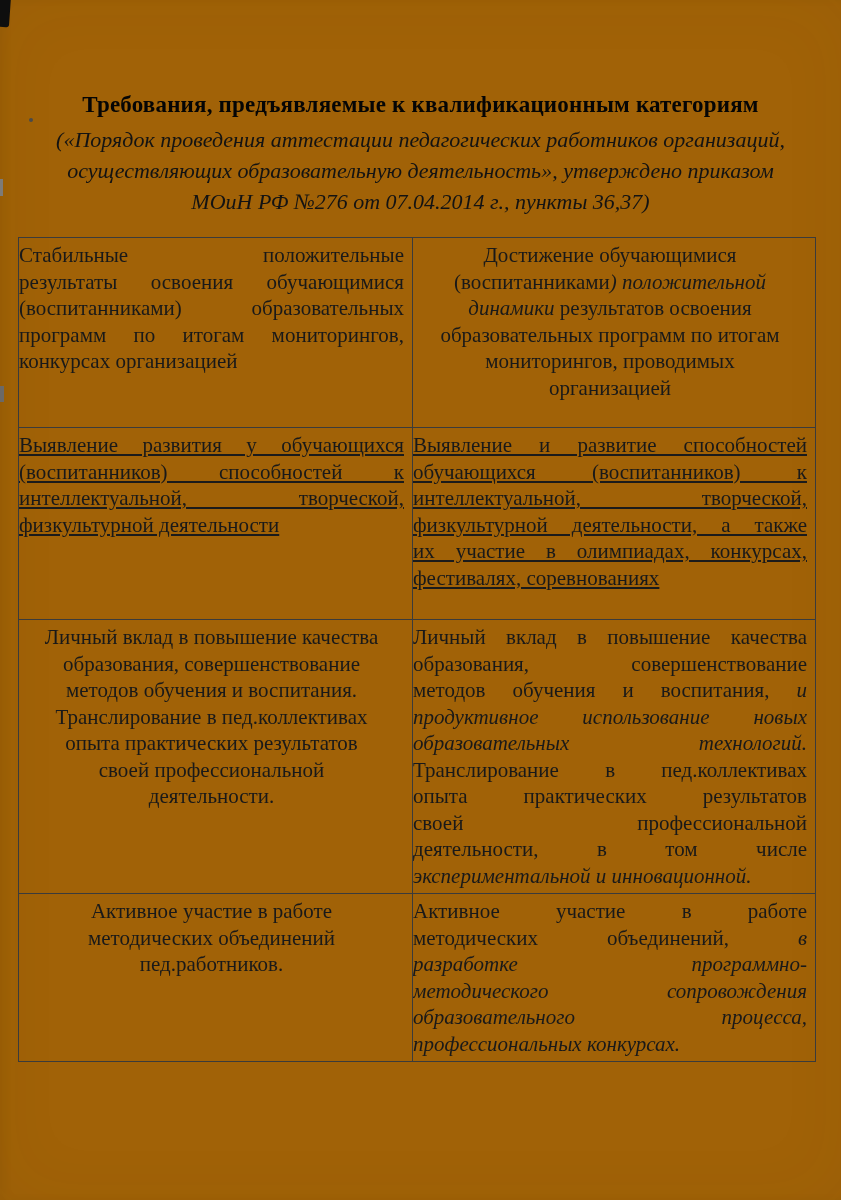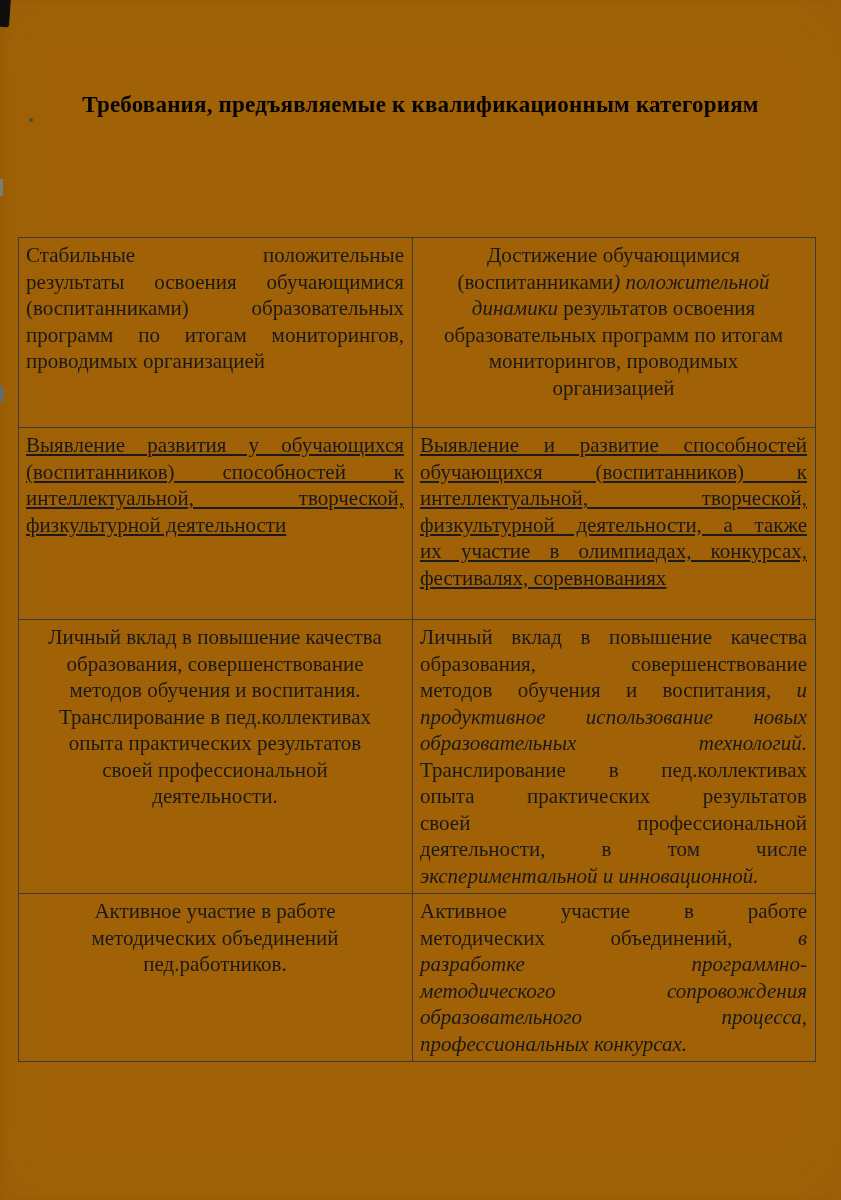--- a/index.html
+++ b/index.html
@@ -64,54 +64,57 @@
   tr.row3  { height: 268px; }
   tr.row4  { height: 163px; }
   .hcell {
     font-size: 23px; font-weight: bold; font-style: italic;
     line-height: 34px; text-align: center;
     padding-top: 7px; color: #060606;
     white-space: pre-line;
   }
   .cell {
     font-size: 21px; line-height: 26.5px;
-    padding: 4px 8px 4px 7px;
+    padding: 4px 8px 4px 0;
     white-space: pre-line;
     color: #191919;
   }
   .cell.ragged { text-align: center; }
   .cell.justify { text-align: justify; text-align-last: justify; }
   .cell .last { display: block; text-align: left; text-align-last: left; }
   .run.it { font-style: italic; }
 </style>
 </head>
 <body>
 
 <div class="page">
   <div class="corner"></div>
   <div class="tick t1"></div>
   <div class="tick t2"></div>
   <div class="speck"></div>
 
   <div class="heading">
     <div class="title">Требования, предъявляемые к квалификационным категориям</div>
+    <div class="subtitle">(«Порядок проведения аттестации педагогических работников организаций,
+осуществляющих образовательную деятельность», утверждено приказом
+МОиН РФ №276 от 07.04.2014 г., пункты 36,37)</div>
   </div>
 
   <table class="qtable">
     <colgroup>
         <col class="c1">
         <col class="c2">
       </colgroup>
     <tbody>
 
       <tr class="row1">
           <td class="cell justify"><span class="run">Стабильные положительные
 результаты освоения обучающимися
 (воспитанниками) образовательных
-программ по итогам мониторингов,</span><span class="run last">проводимых организацией</span></td>
+программ по итогам мониторингов,</span><span class="run last">конкурсах организацией</span></td>
           <td class="cell ragged"><span class="run">Достижение обучающимися
 (воспитанниками</span><span class="run it">) положительной
 динамики</span><span class="run"> результатов освоения
 образовательных программ по итогам
 мониторингов, проводимых
 организацией</span></td>
         </tr>
 
       <tr class="row2">
           <td class="cell justify"><span class="run">Выявление развития у обучающихся

